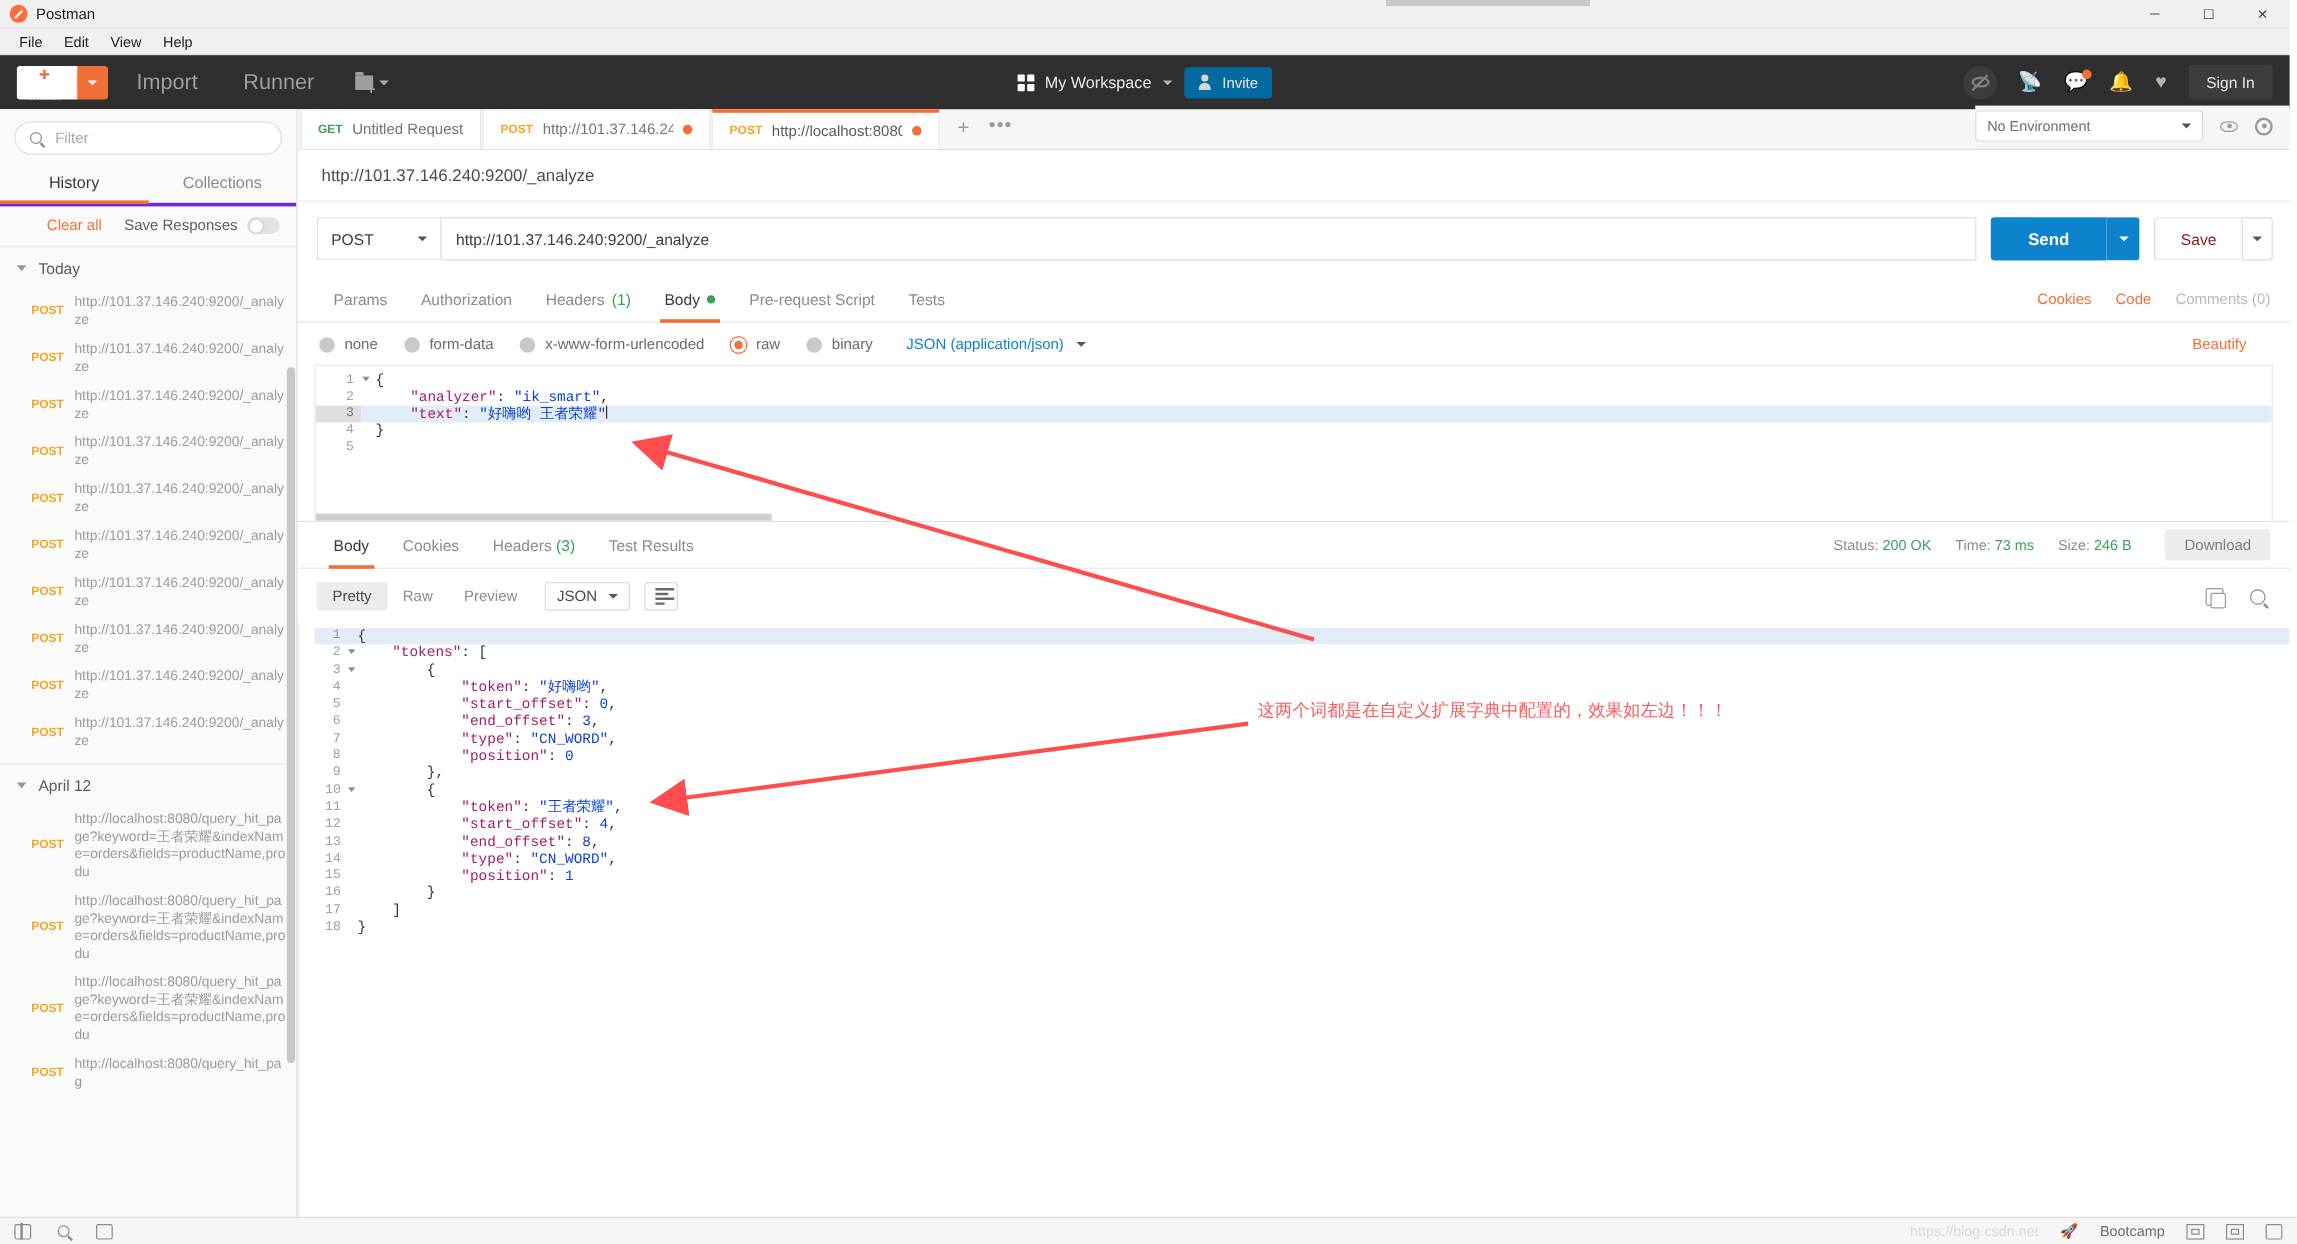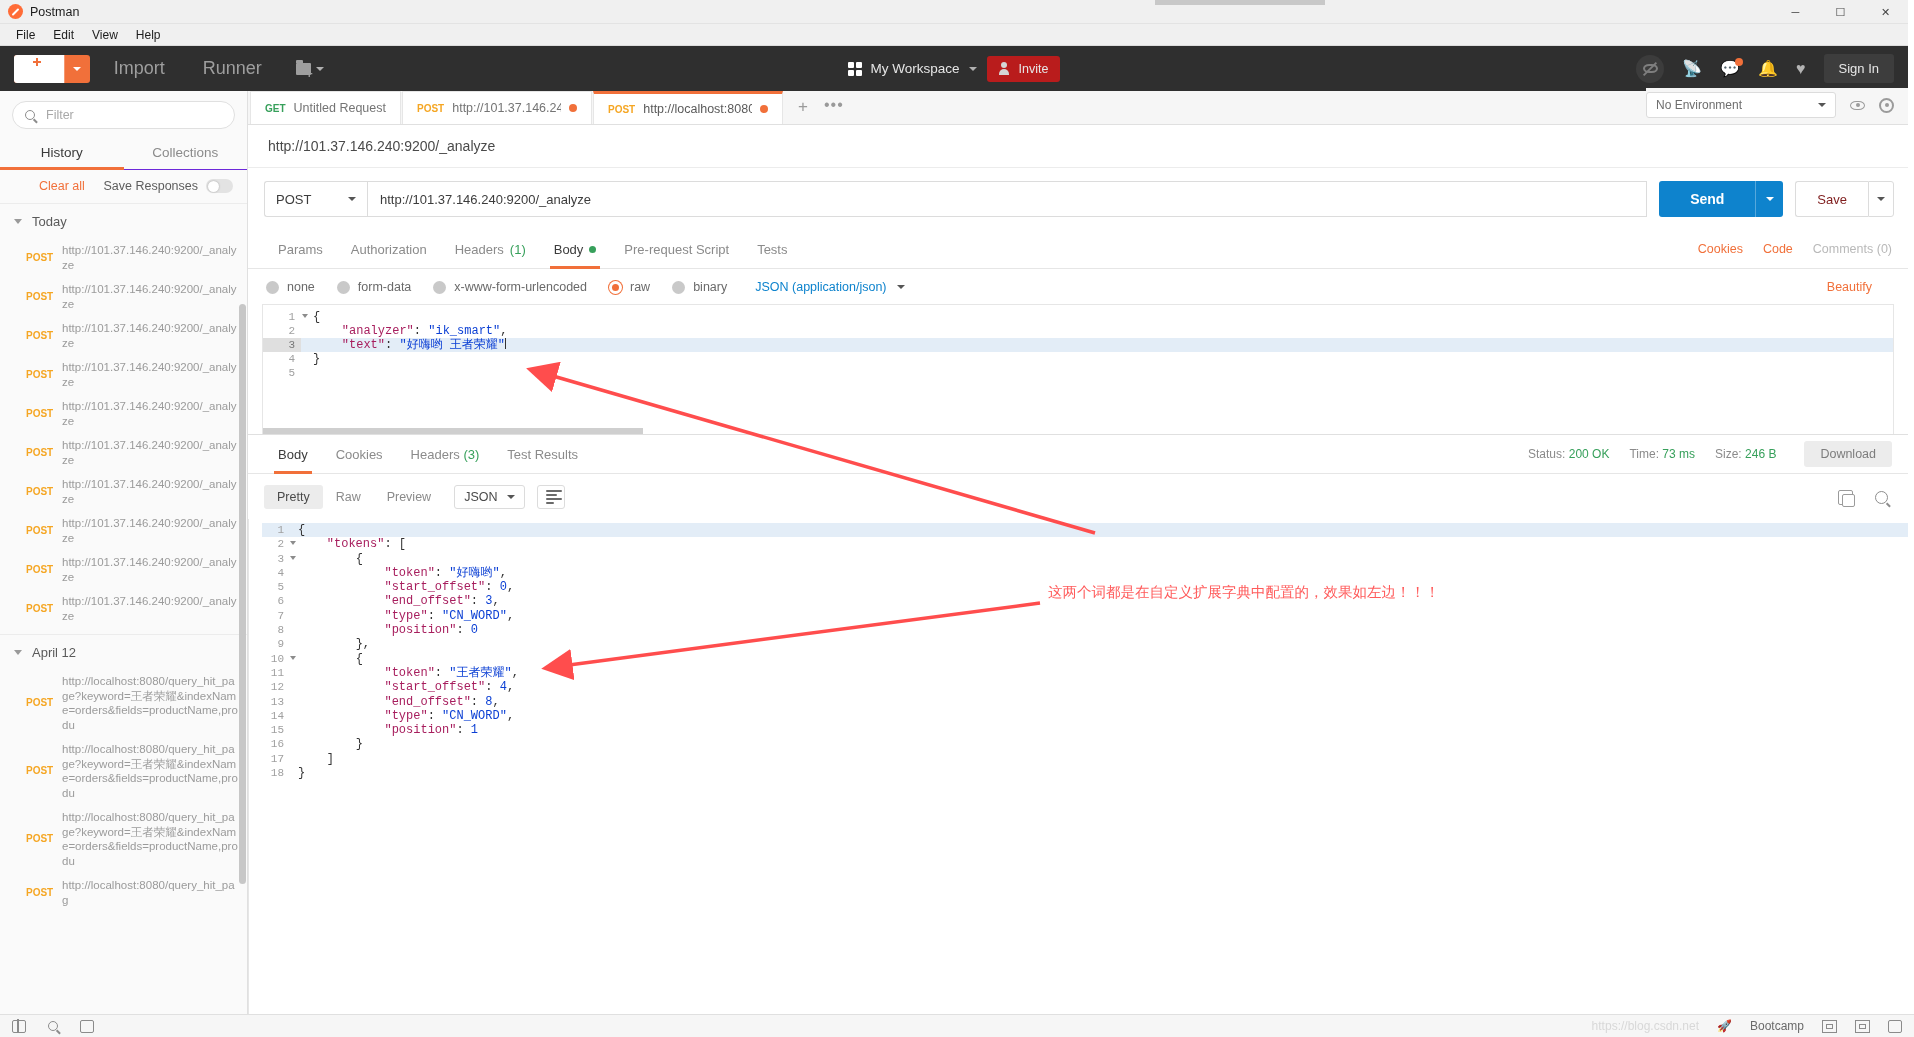--- a/index.html
+++ b/index.html
@@ -98,21 +98,21 @@
 
   .ws-center {
     position: absolute; left: 0; right: 0; display: flex; justify-content: center;
     align-items: center; gap: 10px; pointer-events: none;
   }
   .ws-center > * { pointer-events: auto; }
   .ws-btn { display: flex; align-items: center; gap: 9px; color: #e6e6e6; font-size: 13.5px; }
   .grid4 { display: grid; grid-template-columns: 6px 6px; grid-template-rows: 6px 6px; gap: 2px; }
   .grid4 i { background: #fff; display: block; border-radius: 1px; }
   .invite-btn {
-    display: flex; align-items: center; gap: 7px; background: #b91c1c;
+    display: flex; align-items: center; gap: 7px; background: #0369a1;
     border-radius: 3px; padding: 6px 12px; color: #e6e6e6; font-size: 12.5px; text-align: center;
   }
   .person-add { width: 13px; height: 13px; position: relative; }
   .person-add::before {
     content: ""; position: absolute; left: 2px; top: 0; width: 6px; height: 6px;
     border-radius: 50%; background: #d5d5d5;
   }
   .person-add::after {
     content: ""; position: absolute; left: 0; top: 7px; width: 10px; height: 6px;
     border-radius: 5px 5px 0 0; background: #d5d5d5;
@@ -157,21 +157,21 @@
   .mag::after {
     content: ""; position: absolute; right: -4px; bottom: -3px; width: 5px; height: 1.6px;
     background: #8d8d8d; transform: rotate(45deg);
   }
   .filter-input {
     border: none; outline: none; font-size: 12.5px; color: #6f6f6f; background: transparent;
     font-family: "Liberation Sans", sans-serif; width: 100%;
   }
   .filter-input::placeholder { color: #a8a8a8; }
 
-  .side-tabs { display: flex; border-bottom: 1px solid #6d28d9; }
+  .side-tabs { display: flex; border-bottom: 3px solid #6d28d9; }
   .side-tab {
     flex: 1; text-align: center; font-size: 13.5px; color: #8b8b8b;
     padding: 8px 0 9px 0; position: relative;
   }
   .side-tab.active { color: #3a3a3a; }
   .side-tab.active::after {
     content: ""; position: absolute; left: 0; right: 0; bottom: -1px; height: 3px; background: #f1703a;
   }
   .side-actions {
     display: flex; align-items: center; justify-content: space-between;

